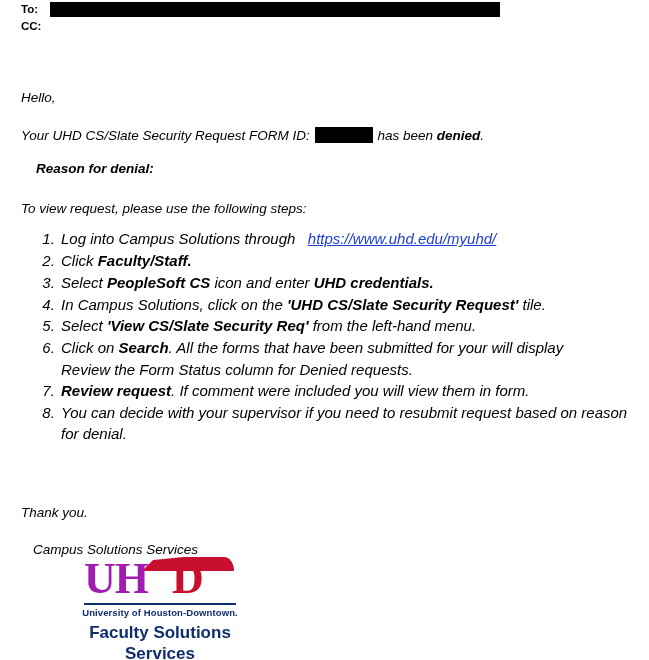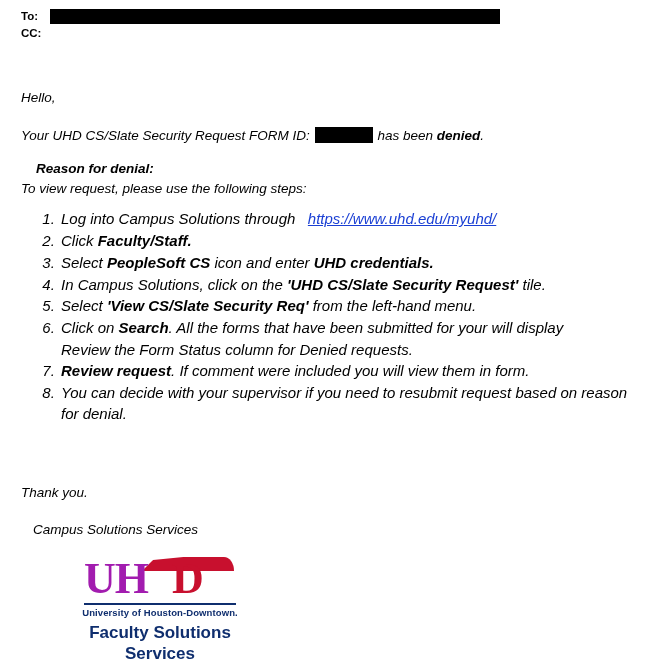--- a/index.html
+++ b/index.html
@@ -19,21 +19,21 @@
     position: relative;
     width: 649px;
     height: 660px;
     padding: 0;
   }
 
   
   .headers {
     position: absolute;
     left: 21px;
-    top: 8px;
+    top: 1px;
     width: 600px;
   }
   .hdr-row {
     display: flex;
     align-items: center;
     height: 16px;
     margin-bottom: 1px;
   }
   .hdr-label {
     font-size: 11.5px;
@@ -71,21 +71,21 @@
     vertical-align: -3px;
     margin: 0 1px;
   }
   b, strong { font-weight: bold; }
   a.link {
     color: #1a3fd4;
     text-decoration: underline;
   }
   .reason {
     font-weight: bold;
-    margin: 0 0 0 0;
+    margin: 0 0 20px 0;
     padding-left: 15px;
   }
   ol.steps {
     margin: 8px 0 0 0;
     padding-left: 38px;
     font-size: 15px;
     line-height: 1.42;
   }
   ol.steps > li {
     margin-bottom: 0.5px;

